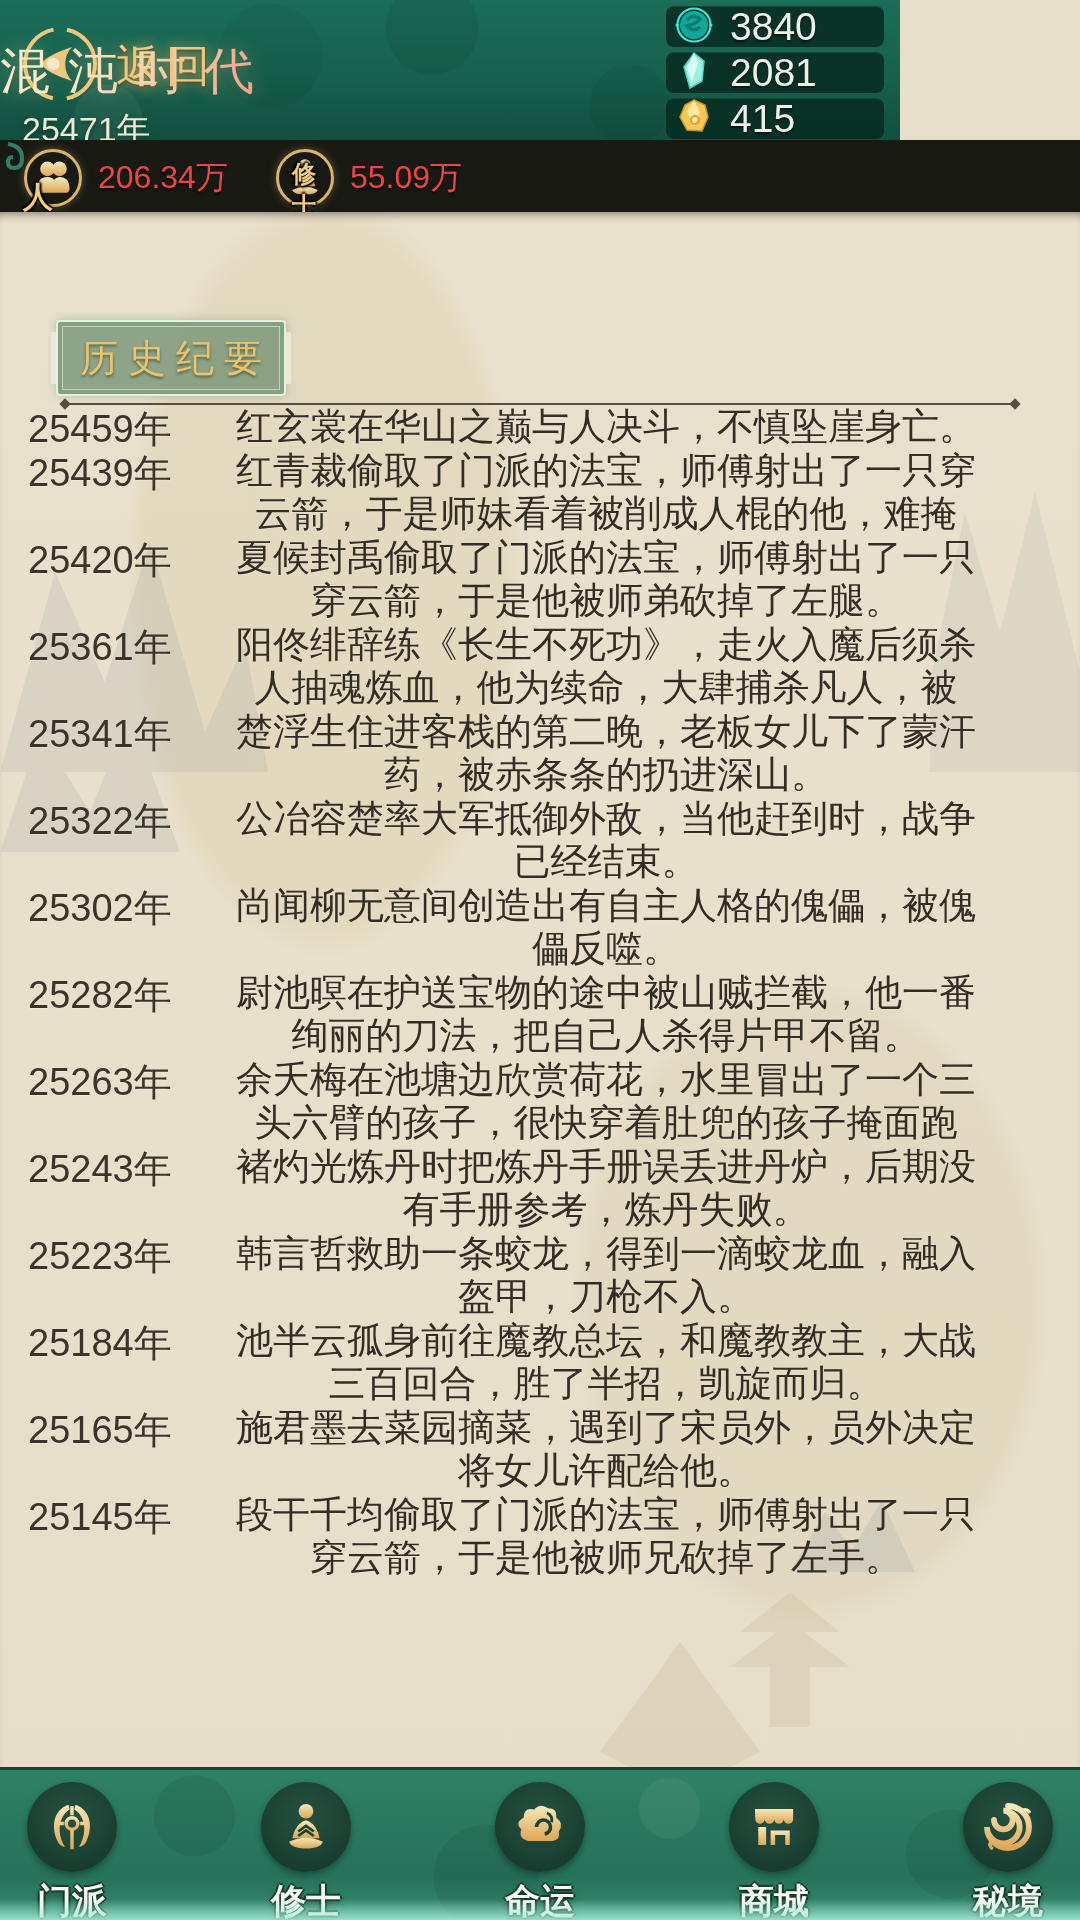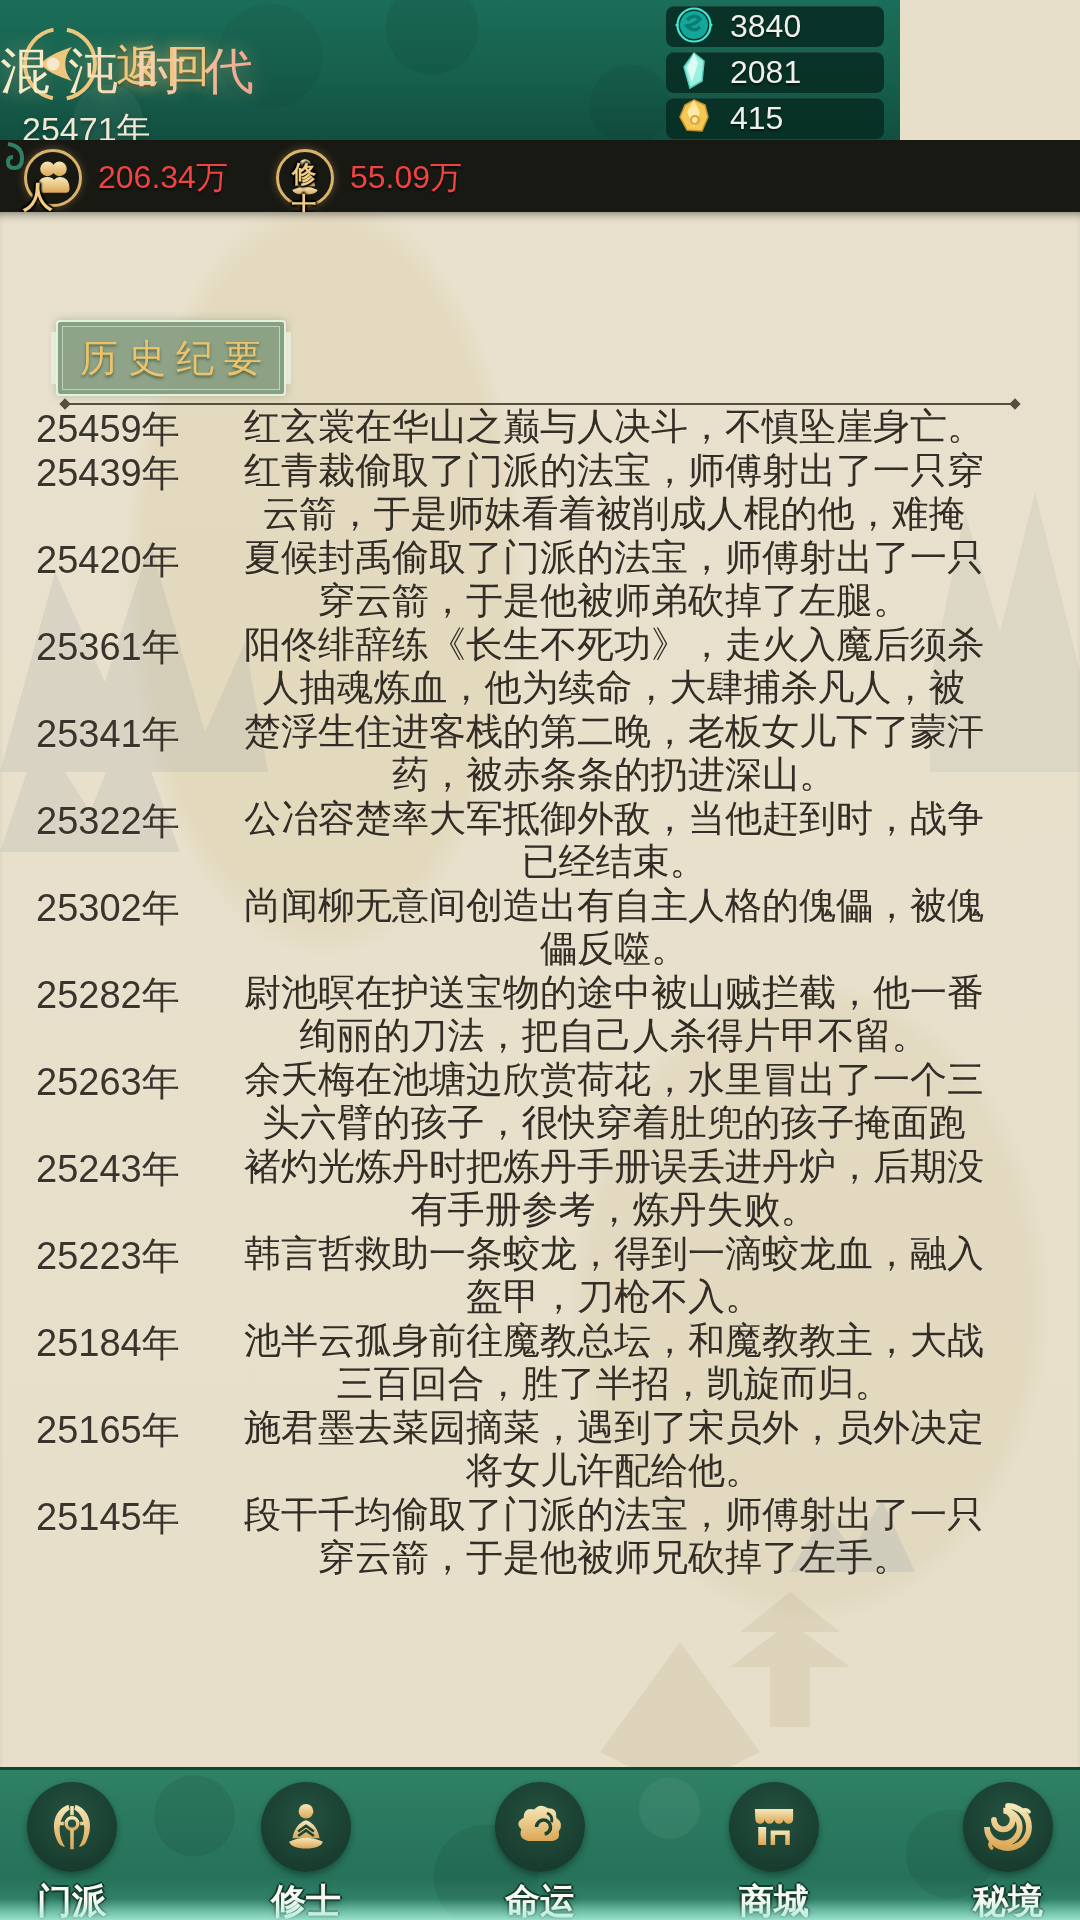--- a/index.html
+++ b/index.html
@@ -24,21 +24,21 @@
   @supports (-webkit-background-clip:text){
     .title{background:linear-gradient(105deg,#f7ecca 25%,#f4c29b 70%,#ef9f8d 95%);
       -webkit-background-clip:text;background-clip:text;color:transparent;}
   }
   .subtitle{font-size:34px;color:#f0e9d4;margin-top:2px;text-shadow:0 2px 4px rgba(0,40,30,.6);padding-left:22px;}
   .currency-col{position:absolute;right:16px;top:6px;display:flex;flex-direction:column;gap:5px;}
   .pill{width:218px;height:41px;background:rgba(8,45,36,.9);border-radius:8px;
     display:flex;align-items:center;padding-left:8px;box-sizing:border-box;cursor:pointer;
     box-shadow:inset 0 1px 0 rgba(255,255,255,.08);}
   .pill svg{flex:0 0 auto;}
-  .pill .cur-val{margin-left:16px;font-size:32px;color:#eef0ea;text-shadow:0 2px 2px rgba(0,0,0,.5);}
+  .pill .cur-val{margin-left:16px;font-size:39px;color:#eef0ea;text-shadow:0 2px 2px rgba(0,0,0,.5);}
 
   
   .stats{position:absolute;left:0;top:140px;width:1080px;height:72px;background:#191914;}
   .stats-underline-track{position:absolute;left:0;bottom:-7px;width:1080px;height:7px;background:#000;}
   .stats-underline{position:absolute;left:0;top:0;width:660px;height:7px;
     background:linear-gradient(90deg,#14493e,#2b8a6f 60%,#41c9a2 100%);}
   .stat-group{position:absolute;display:flex;align-items:center;cursor:pointer;}
   .stat-circle{width:52px;height:52px;border-radius:50%;border:3px solid #d9b468;position:relative;
     display:flex;align-items:center;justify-content:center;box-shadow:0 0 8px rgba(220,180,100,.35);}
   .stat-char{position:absolute;font-family:"DejaVu Serif",serif;font-weight:bold;color:#f0cd82;
@@ -61,21 +61,21 @@
     background:rgba(233,239,221,.85);border-radius:2px;}
   .hist-box::before{left:-7px;} .hist-box::after{right:-7px;}
   .hist-title{font-family:"DejaVu Serif",serif;font-size:38px;color:#ecc36c;letter-spacing:10px;
     text-shadow:0 2px 3px rgba(40,60,30,.6);padding-left:10px;}
   .divider{position:absolute;left:66px;top:191px;width:948px;height:2px;background:#564e3e;}
   .divider::before,.divider::after{content:"";position:absolute;top:-3px;width:8px;height:8px;
     background:#564e3e;transform:rotate(45deg);}
   .divider::before{left:-5px;} .divider::after{right:-5px;}
   .entries{position:absolute;left:0;top:196px;width:1080px;bottom:0;overflow:hidden;}
   .entry{display:flex;align-items:flex-start;}
-  .entry-year{flex:0 0 192px;padding-left:36px;font-size:38px;line-height:43.5px;color:#3a342c;
+  .entry-year{flex:0 0 192px;padding-left:28px;font-size:38px;line-height:43.5px;color:#3a342c;
     font-family:"Liberation Sans",sans-serif;text-shadow:0 1px 0 rgba(255,255,255,.25);}
   .entry-text{width:772px;font-family:Liberation Mono, monospace;font-size:37px;line-height:43.5px;
     color:#332d25;white-space:pre-line;text-shadow:0 1px 0 rgba(255,255,255,.2);text-align:center;}
 
   
   .nav{position:absolute;left:0;top:1767px;width:1080px;height:153px;
     background:
       radial-gradient(circle at 18% 30%, rgba(0,0,0,.08) 0 40px, transparent 41px),
       radial-gradient(circle at 45% 70%, rgba(0,0,0,.07) 0 52px, transparent 53px),
       radial-gradient(circle at 62% 25%, rgba(255,255,255,.05) 0 30px, transparent 31px),

